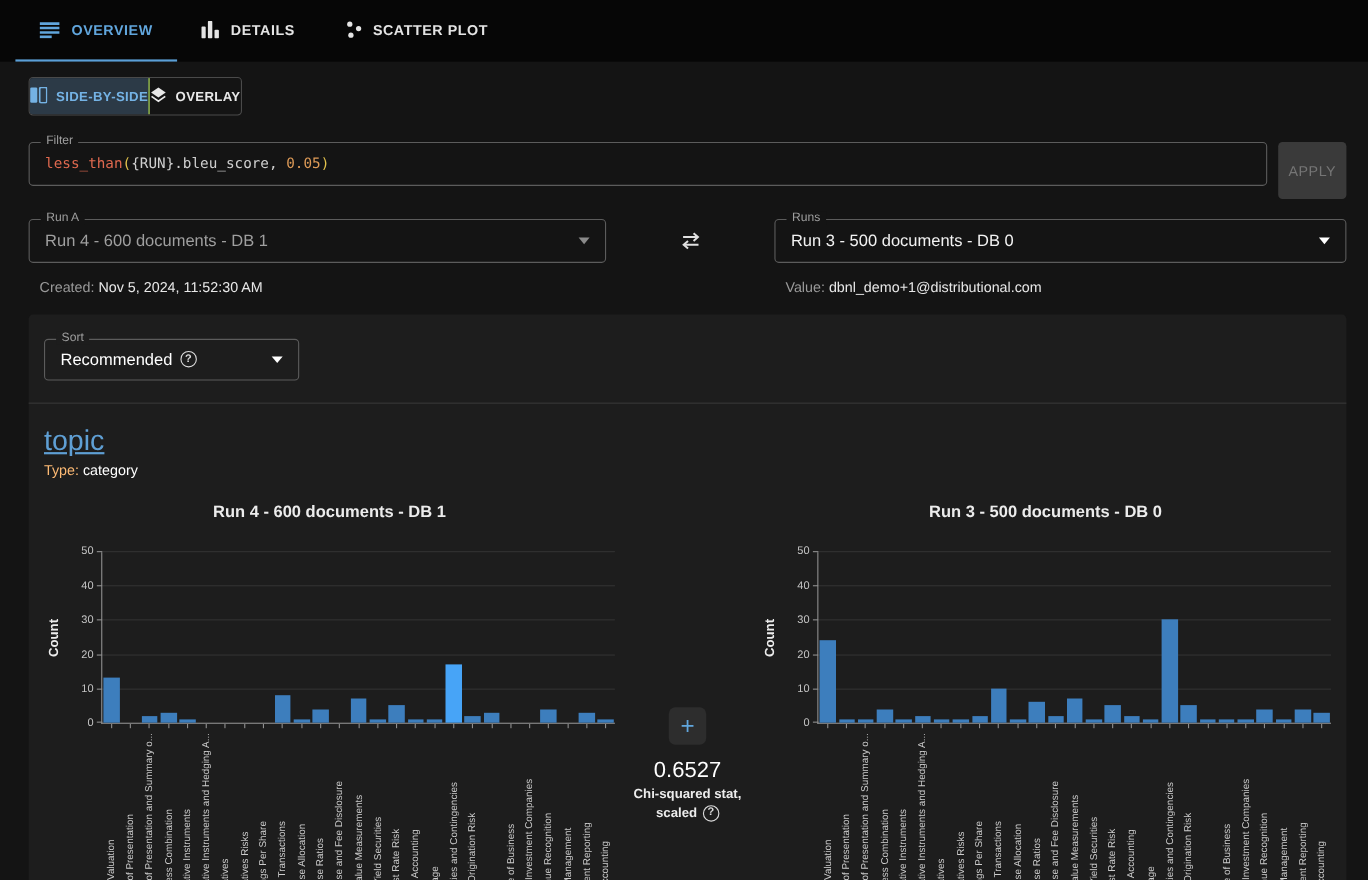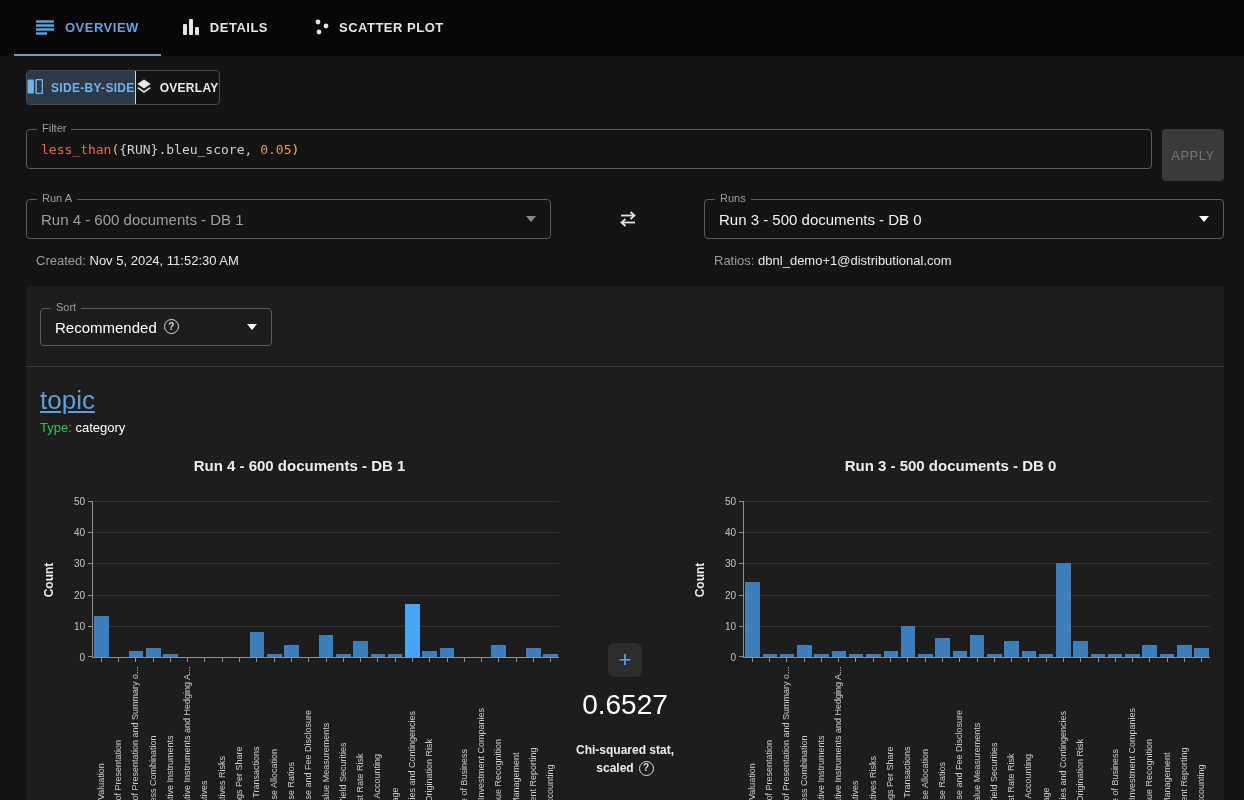--- a/index.html
+++ b/index.html
@@ -54,21 +54,21 @@
   .meta-line .val { color:#e8e8e8; }
   
   .card { background:#1d1d1d; border-radius:4px; padding:22px 14px 20px; }
   .sort-field { width:232px; height:38px; cursor:pointer; }
   .sort-value { font-size:15px; color:#fff; display:flex; align-items:flex-start; gap:7px; }
   .help { display:inline-flex; width:15px; height:15px; border:1.4px solid #dcdcdc; border-radius:50%;
           align-items:center; justify-content:center; font-size:10px; font-weight:700; color:#dcdcdc; flex:0 0 auto; }
   .card-divider { border:none; border-top:1px solid #383838; margin:20px -14px 14px; }
   .metric-name { color:#5f9fd4; font-size:26px; text-decoration:underline; display:inline-block; margin:4px 0 4px; cursor:pointer; }
   .metric-type { font-size:13px; }
-  .metric-type .lbl { color:#22c55e; } .metric-type .val { color:#fff; }
+  .metric-type .lbl { color:#fdba74; } .metric-type .val { color:#fff; }
   
   .charts-row { display:flex; margin-top:22px; }
   .chart { flex:1; min-width:0; }
   .chart-title { text-align:center; font-size:15px; font-weight:700; color:#ececec; margin-bottom:28px; }
   .chart-body { display:flex; }
   .ylabel-col { width:18px; position:relative; flex:0 0 auto; }
   .ylabel { position:absolute; top:78px; left:50%; transform:translate(-50%,-50%) rotate(-90deg);
             font-size:12px; font-weight:700; color:#ececec; white-space:nowrap; }
   .plot-col { flex:1; margin-left:34px; min-width:0; }
   .plot { position:relative; height:156px; border-left:1px solid #8f8f8f; border-bottom:1px solid #8f8f8f; }
@@ -80,22 +80,22 @@
   .bar { width:84%; }
   .xlabels { display:flex; height:172px; overflow:hidden; }
   .xslot { flex:1; position:relative; display:flex; justify-content:center; min-width:0; }
   .xslot::before { content:""; position:absolute; top:0; left:50%; width:1px; height:4px; background:#8f8f8f; }
   .xlabel { writing-mode:vertical-rl; transform:rotate(180deg); font-size:9px; color:#cccccc;
             margin-top:7px; white-space:nowrap; max-height:160px; overflow:hidden; }
   
   .middle-col { width:132px; flex:0 0 auto; display:flex; flex-direction:column; align-items:center; padding-top:186px; }
   .plus-btn { width:34px; height:34px; border:none; border-radius:6px; background:#2d2d2d; color:#61a6dd;
               font-size:22px; line-height:1; display:flex; align-items:center; justify-content:center; cursor:pointer; }
-  .stat-value { font-size:28px; color:#fff; margin-top:12px; }
-  .stat-caption { font-size:12px; font-weight:700; color:#ececec; text-align:left; line-height:18px; margin-top:20px; }
+  .stat-value { font-size:20px; color:#fff; margin-top:12px; }
+  .stat-caption { font-size:12px; font-weight:700; color:#ececec; text-align:left; line-height:18px; margin-top:0; }
   .stat-caption .row2 { display:flex; align-items:center; justify-content:center; gap:5px; }
 </style>
 </head>
 <body>
 
 <div class="topbar">
   <div class="tab active">
     <span>
       <svg width="19" height="15" viewBox="0 0 19 15" fill="none" stroke="currentColor" stroke-width="2.4">
         <line x1="0" y1="1.5" x2="18" y2="1.5"></line>
@@ -188,21 +188,21 @@
   <div class="meta-row">
     <div class="meta-left">
       <div class="meta-line">
         <span class="lbl">Created:</span>
         <span class="val">Nov 5, 2024, 11:52:30 AM</span>
       </div>
     </div>
     <div class="meta-spacer"></div>
     <div class="meta-right">
       <div class="meta-line">
-        <span class="lbl">Ratios:</span>
+        <span class="lbl">Value:</span>
         <span class="val">dbnl_demo+1@distributional.com</span>
       </div>
     </div>
   </div>
 
   
   <div class="card">
 
     <div class="field sort-field">
       <span class="field-label on-card">Sort</span>

